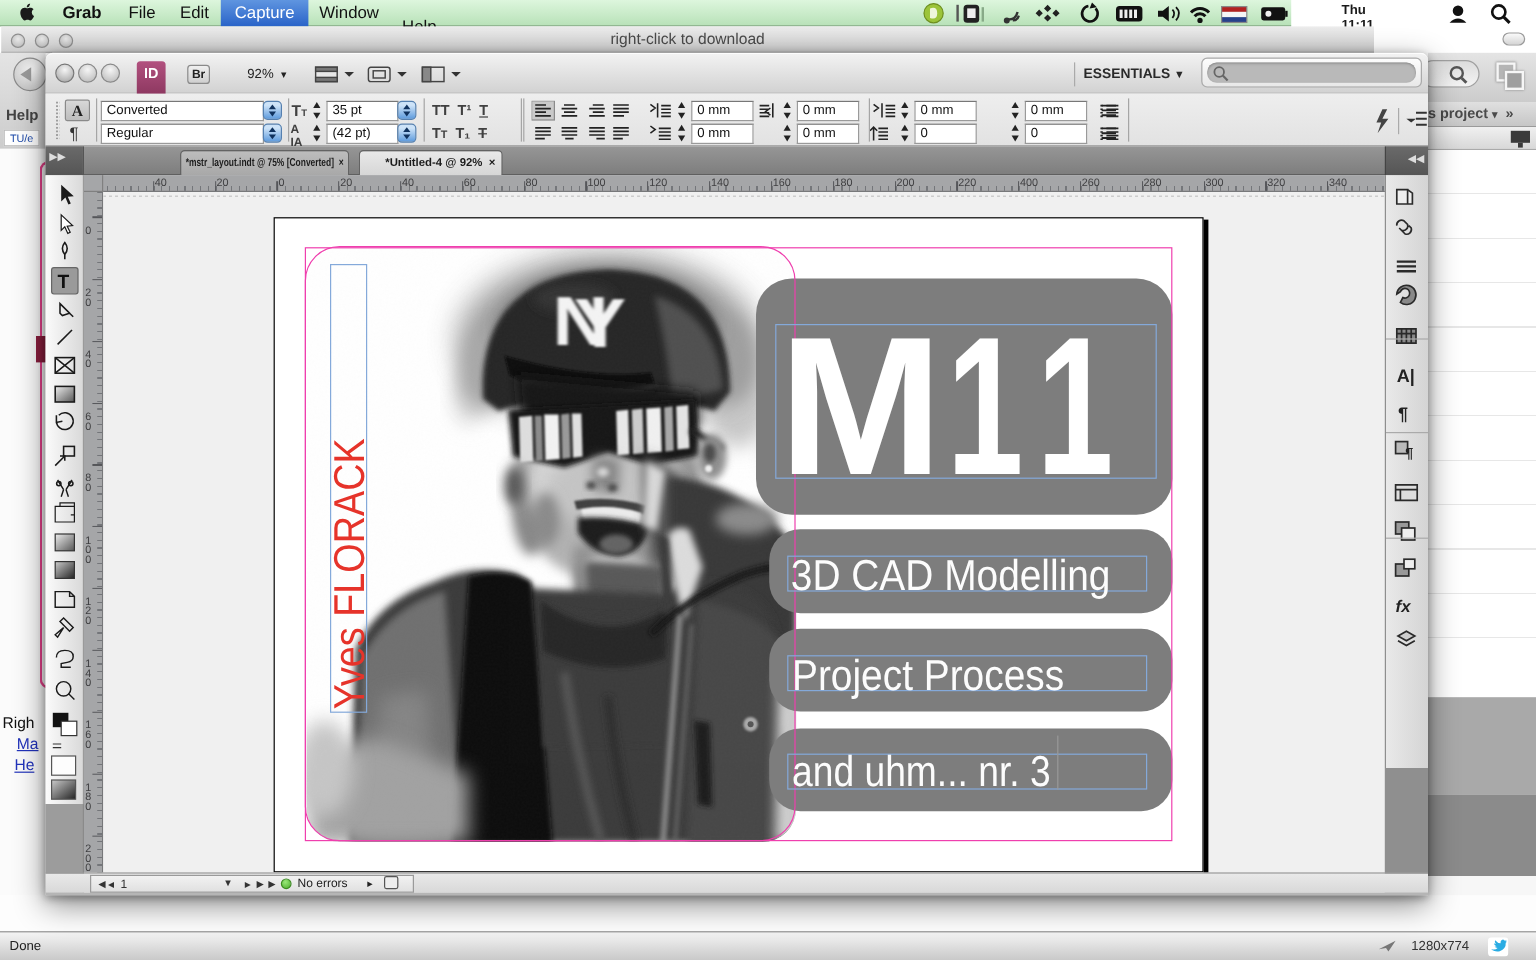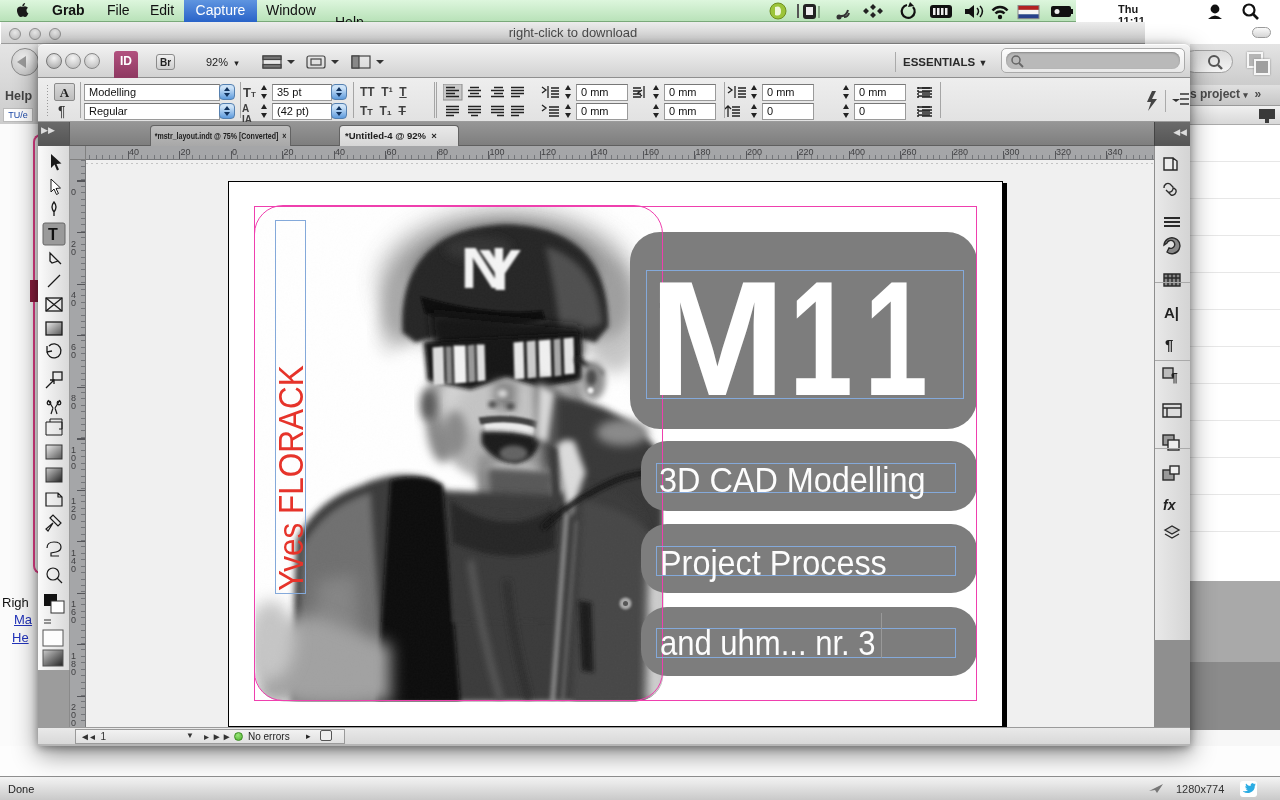--- a/index.html
+++ b/index.html
@@ -235,21 +235,21 @@
 <svg class="abs" style="left:1010px;top:54px;" width="16" height="14" viewBox="0 0 16 14">
     <circle cx="6" cy="6" r="4" fill="none" stroke="#666" stroke-width="1.5"></circle>
     <path d="M9 9 l4 4" stroke="#666" stroke-width="1.8"></path>
   </svg>
 
 <div id="ctrlbar"></div>
 <div class="abs" style="left:46px;top:84px;width:4px;height:32px;background-image:radial-gradient(#999 35%,transparent 40%);background-size:3px 3px;"></div>
 <div class="abs" style="left:54px;top:83px;width:21px;height:18px;background:linear-gradient(#d8d8d8,#bdbdbd);border:1px solid #8a8a8a;border-radius:2px;text-align:center;font-size:13px;color:#222;line-height:17px;font-family:'Liberation Serif',serif;font-weight:bold;">A</div>
 <div class="abs" style="left:58px;top:103px;font-size:14px;color:#333;">¶</div>
 <div class="csep" style="left:80px;"></div>
-<div class="fld" style="left:84px;top:84px;width:136px;height:17px;">Modelling</div>
+<div class="fld" style="left:84px;top:84px;width:136px;height:17px;">Converted</div>
 <div class="bstep" style="left:219px;top:84px;"></div>
 <div class="fld" style="left:84px;top:103px;width:136px;height:17px;">Regular</div>
 <div class="bstep" style="left:219px;top:103px;"></div>
 <div class="csep" style="left:240px;"></div>
 <div class="cicon" style="left:243px;top:85px;font-weight:bold;font-size:13px;">T<span style="font-size:8px;">T</span></div>
 <div class="tstep" style="left:258px;top:84px;"></div>
 <div class="fld" style="left:272px;top:84px;width:60px;height:17px;">35 pt</div>
 <div class="bstep" style="left:331px;top:84px;"></div>
 <div class="cicon" style="left:242px;top:103px;font-weight:bold;font-size:10px;">A<br>IA</div>
 <div class="tstep" style="left:258px;top:103px;"></div>
@@ -312,21 +312,21 @@
 </svg>
 <svg class="abs" style="left:1144px;top:90px;" width="46" height="22" viewBox="0 0 46 22">
   <path d="M8 1 L3 12 h4 l-3 9 9 -12 h-5 l4 -8 z" fill="#444"></path>
   <rect x="21" y="0" width="1" height="22" fill="#aaa"></rect>
   <path d="M28 9 l4 3 4 -3 z" fill="#333"></path>
     <path d="M36 4 h9 M36 9 h9 M36 14 h9" stroke="#333" stroke-width="1.6"></path>
 </svg>
 
 <div id="tabbar"></div>
 <div class="tab" style="left:150px;width:141px;background:linear-gradient(#bdbdbd,#a8a8a8);font-weight:bold;"><span style="display:inline-block;transform:scaleX(.74);transform-origin:0 0;white-space:nowrap;padding-left:5px;">*mstr_layout.indt @ 75% [Converted]&nbsp; ×</span></div>
-<div class="tab" style="left:299px;width:120px;background:linear-gradient(#e9e9e9,#d6d6d6);font-weight:bold;padding-left:5px;margin-left:40px;">*Untitled-4 @ 92%&nbsp; ×</div>
+<div class="tab" style="left:299px;width:120px;background:linear-gradient(#e9e9e9,#d6d6d6);font-weight:bold;padding-left:21px;">*Untitled-4 @ 92%&nbsp; ×</div>
 <div id="toolshd">
     <span style="font-size:9px;position:absolute;left:3px;top:3px;">▶▶</span>
   </div>
 <div id="dockhd">
     <span style="font-size:9px;position:absolute;right:3px;top:5px;">◀◀</span>
   </div>
 
 <div id="tools"></div>
 <div id="belowtools"></div>
 <svg class="abs" style="left:40px;top:150px;" width="28" height="520" viewBox="0 0 28 520">

